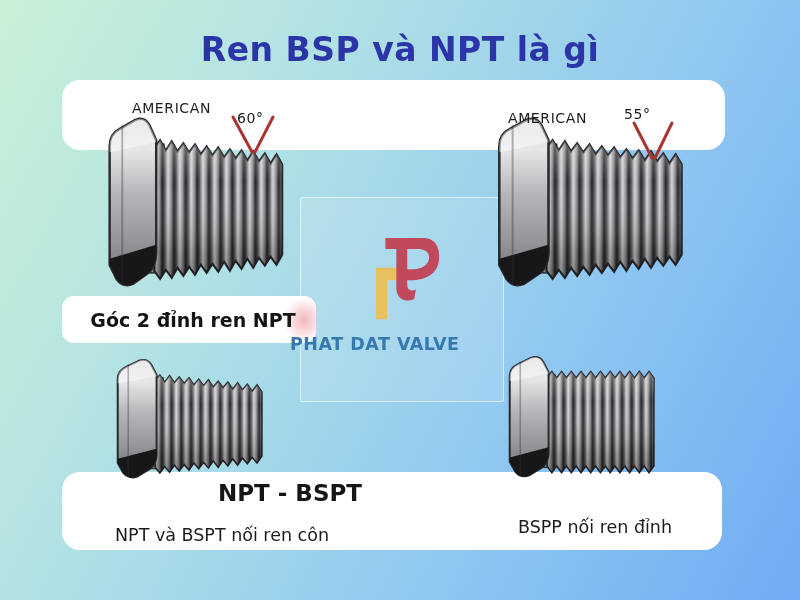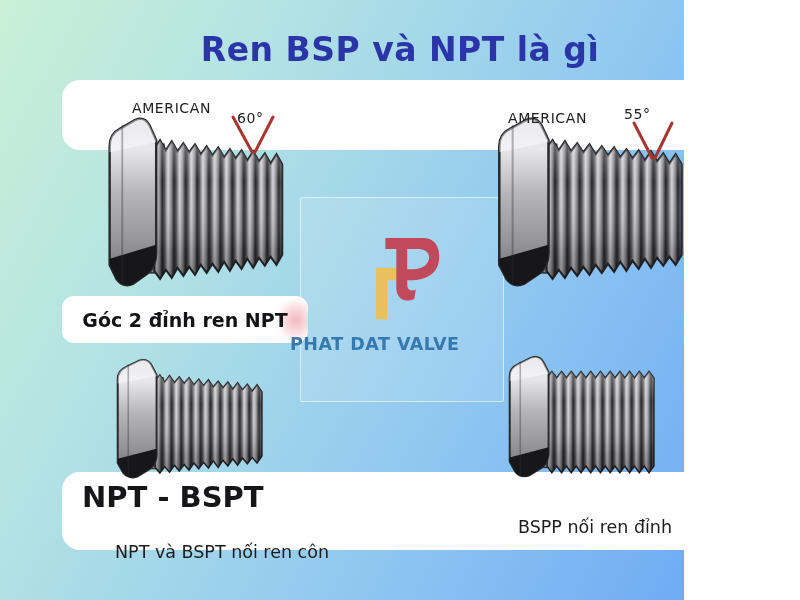--- a/index.html
+++ b/index.html
@@ -1,17 +1,17 @@
 <!DOCTYPE html>
 <html><head>
 <meta charset="utf-8">
 <style>
   html,body{margin:0;padding:0;}
   .canvas{
-    position:relative;width:684px;height:600px;overflow:hidden;
+    position:relative;width:800px;height:600px;overflow:hidden;
     background:linear-gradient(118deg,#c9f0d6 0%,#b2e2e4 30%,#8ec6f1 68%,#70abf4 100%);
     font-family:"DejaVu Sans","Liberation Sans",sans-serif;
   }
   .title{
     position:absolute;left:0;top:30px;width:800px;text-align:center;
     font-size:33px;font-weight:bold;color:#2b35a8;letter-spacing:0.5px;
   }
   .band{position:absolute;background:#ffffff;border-radius:18px;}
   .top-band{left:62px;top:80px;width:663px;height:70px;}
   .bottom-band{left:62px;top:472px;width:660px;height:78px;}
@@ -21,35 +21,35 @@
     border-radius:2px;
   }
   .fit{position:absolute;}
   .anno{
     position:absolute;font-size:14px;color:#1d1d1f;letter-spacing:0.6px;
     white-space:nowrap;
   }
   .vmark{position:absolute;}
   .cap-box{
     position:absolute;top:296px;height:47px;background:#ffffff;border-radius:12px;
-    display:flex;align-items:center;justify-content:center;overflow:hidden;
+    display:flex;align-items:center;justify-content:center;overflow:hidden;padding-left:8px;
   }
   .cap-text{font-size:19px;font-weight:bold;color:#141416;white-space:nowrap;position:relative;z-index:2;}
   .swirl{
     position:absolute;border-radius:50%;z-index:1;
     background:radial-gradient(closest-side,rgba(233,128,138,0.55),rgba(233,128,138,0.25) 60%,rgba(233,128,138,0) 100%);
     filter:blur(1px);
   }
   .logo{position:absolute;}
   .brand{
     position:absolute;left:290px;top:334px;width:220px;
     font-size:17.5px;font-weight:bold;color:#3579b0;letter-spacing:0.5px;white-space:nowrap;
   }
   .f-head{
-    position:absolute;text-align:left;font-size:29px;font-weight:bold;color:#161618;
+    position:absolute;text-align:right;font-size:23px;font-weight:bold;color:#161618;
     white-space:nowrap;
   }
   .f-sub{
     position:absolute;text-align:center;font-size:17.5px;color:#1c1c1e;white-space:nowrap;
   }
 </style>
 </head>
 <body>
 
 <div class="canvas">
@@ -139,16 +139,16 @@
   </div>
 
   <svg class="logo" style="left:362px;top:234px;width:78px;height:94px" viewBox="0 0 100 110">
     <path d="M18,38 L56,38 L46,54 L32,54 L32,104 L18,104 Z" fill="#e8c05e"></path>
     <path fill-rule="evenodd" fill="#c04a5c" d="M30,0 L78,0 C93,0 99,10 99,24 C99,43 86,53 66,54 L58,54 L58,60 C58,66 63,69 69,66 L67,78 C52,84 44,75 44,64 L44,14 L30,14 Z
              M58,14 L70,14 C81,14 86,18 86,25 C86,34 77,40 66,40 L58,40 Z"></path>
   </svg>
   <div class="brand">PHAT DAT VALVE</div>
 
   <div class="f-head" style="left:82px;top:480px;width:280px">NPT - BSPT</div>
-  <div class="f-sub" style="left:82px;top:542px;width:280px">NPT và BSPT nối ren côn</div>
+  <div class="f-sub" style="left:82px;top:525px;width:280px">NPT và BSPT nối ren côn</div>
   <div class="f-sub" style="left:455px;top:517px;width:280px">BSPP nối ren đỉnh</div>
 
 </div>
 
 </body></html>

